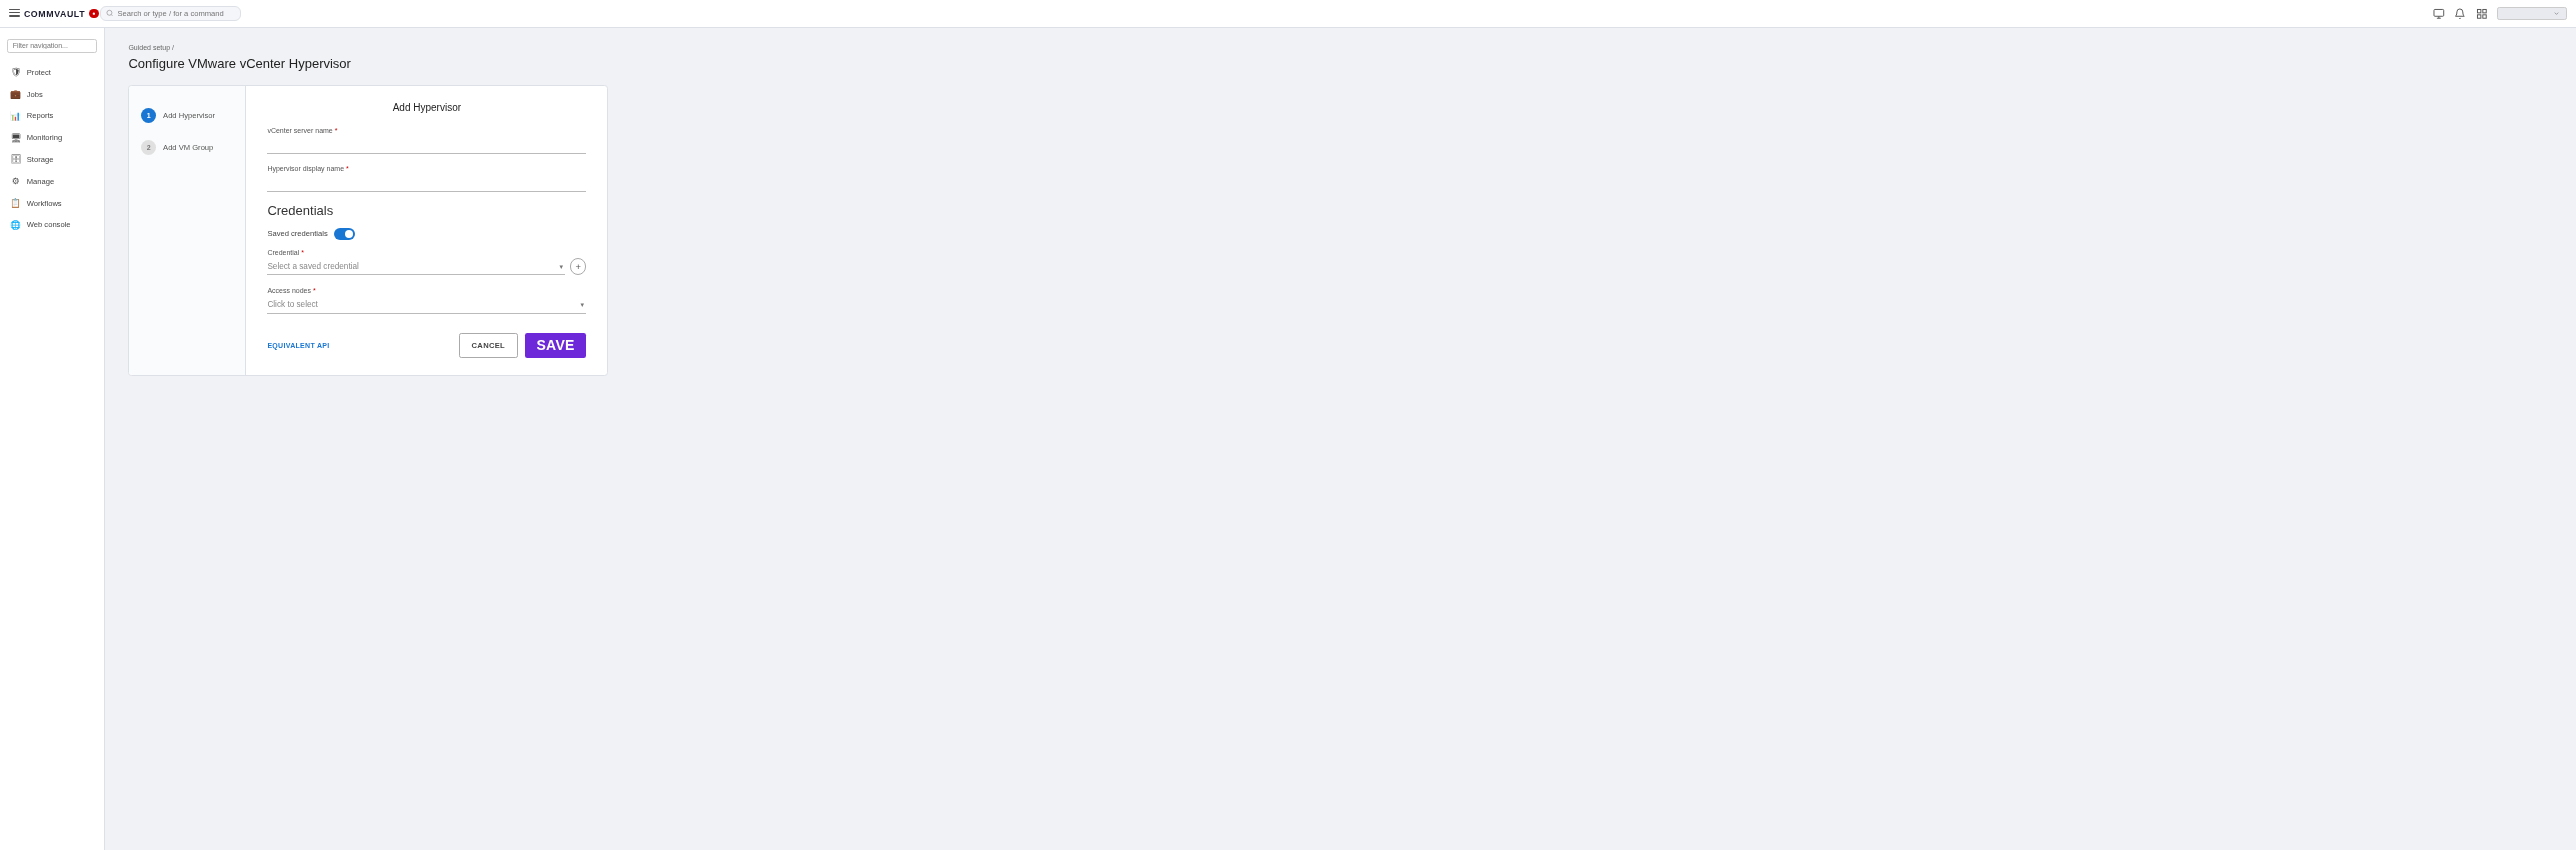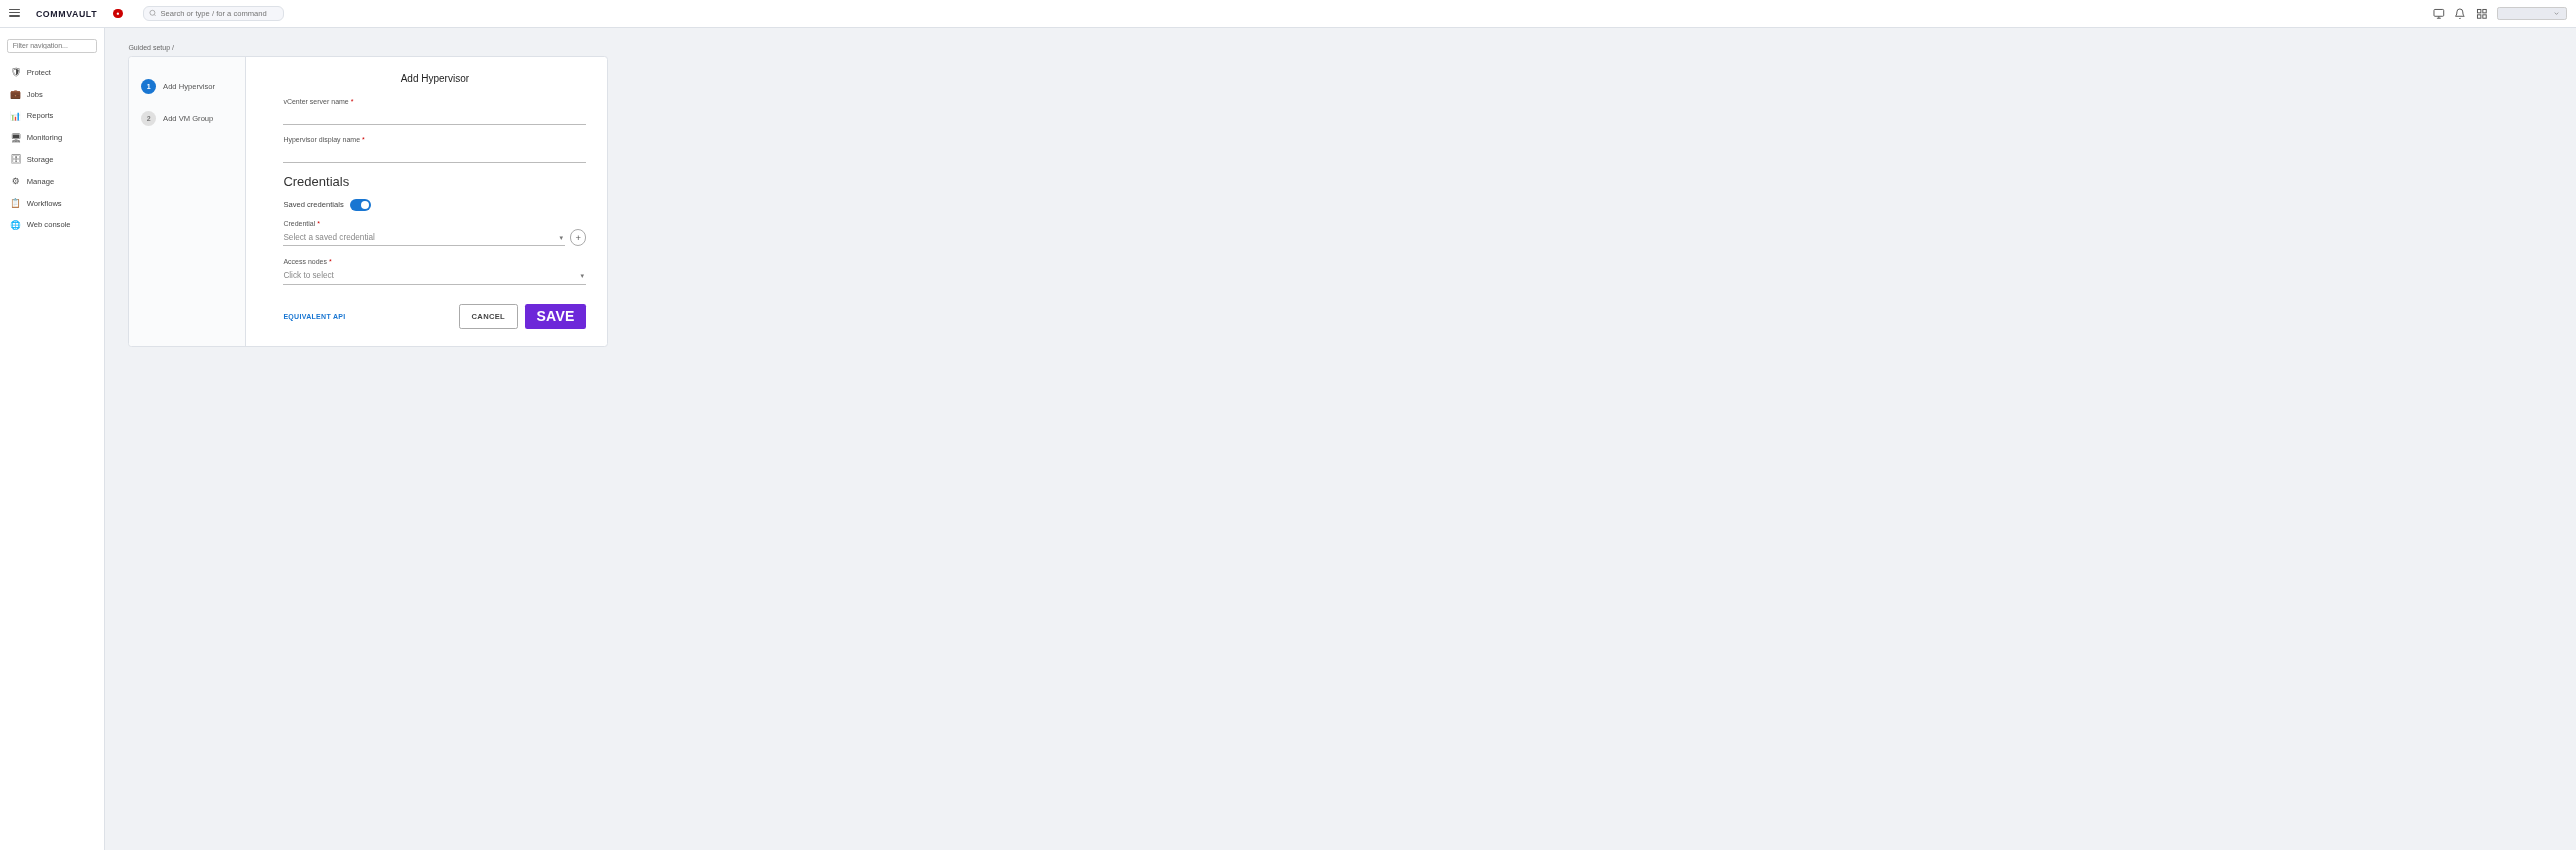--- a/index.html
+++ b/index.html
@@ -13,22 +13,22 @@
       height: 28px;
       padding: 0 9.4px;
       border-bottom: 0.6px solid #dde1e7;
       position: fixed;
       top: 0; left: 0; right: 0;
       z-index: 100;
     }
     .top-nav-logo {
       display: flex;
       align-items: flex-start;
-      gap: 16px;
-      margin-right: 20px;
+      gap: 4px;
+      margin-right: 1px;
     }
     .logo-text {
       font-size: 8.8px;
       font-weight: 700;
       letter-spacing: 0.6px;
       color: #1a1a2e;
     }
     .logo-badge {
       width: 9.4px;
       height: 9.4px;
@@ -153,21 +153,20 @@
     }
 
     
     .wizard-card {
       background: #fff;
       border: 0.6px solid #dde1e7;
       border-radius: 3.5px;
       display: flex;
       min-height: 246px;
       max-width: 480px;
-      gap: 16px;
     }
     .wizard-steps {
       width: 117px;
       border-right: 0.6px solid #dde1e7;
       padding: 14px 0;
       background: #fafbfc;
       border-radius: 3.5px 0 0 3.5px;
     }
     .wizard-step {
       display: flex;
@@ -457,20 +456,21 @@
       <span class="sidebar-icon">🌐</span>
       <span>Web console</span>
     </div>
   </aside>
 
   <main class="main-content">
     <div class="breadcrumb">
       <span>Guided setup</span>
       <span> / </span>
     </div>
+    <h1 class="page-title">Configure VMware vCenter Hypervisor</h1>
 
     <div class="wizard-card">
 
       <div class="wizard-steps">
         <div class="wizard-step">
           <div class="step-number active">1</div>
           <span class="step-label">Add Hypervisor</span>
         </div>
         <div class="wizard-step">
           <div class="step-number inactive">2</div>

